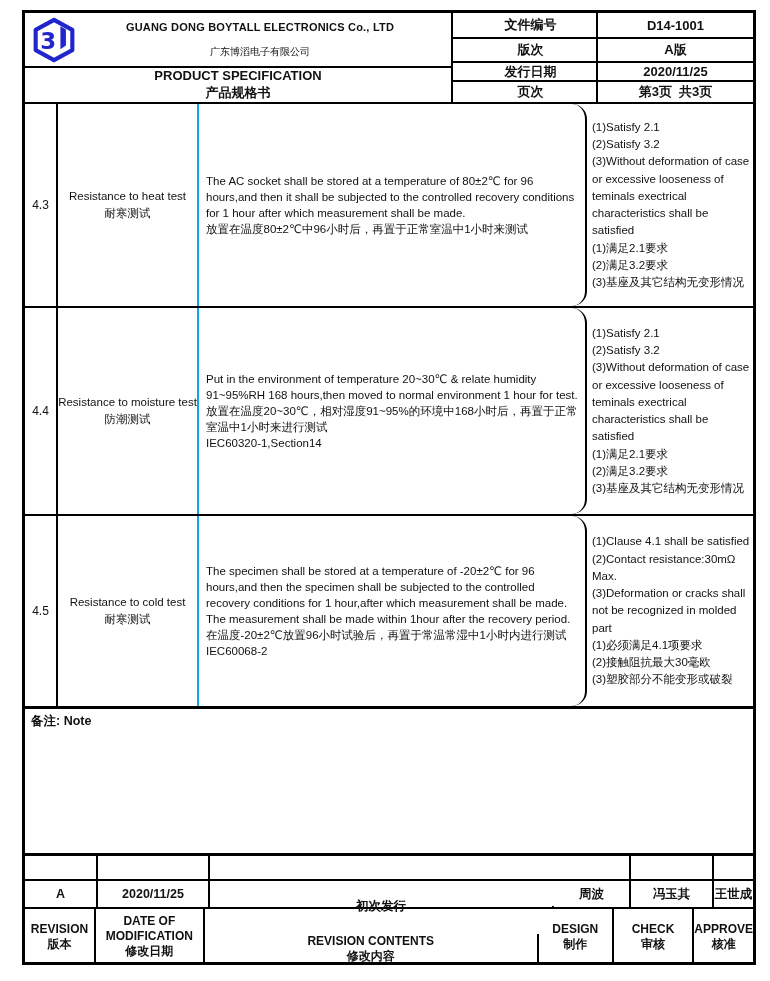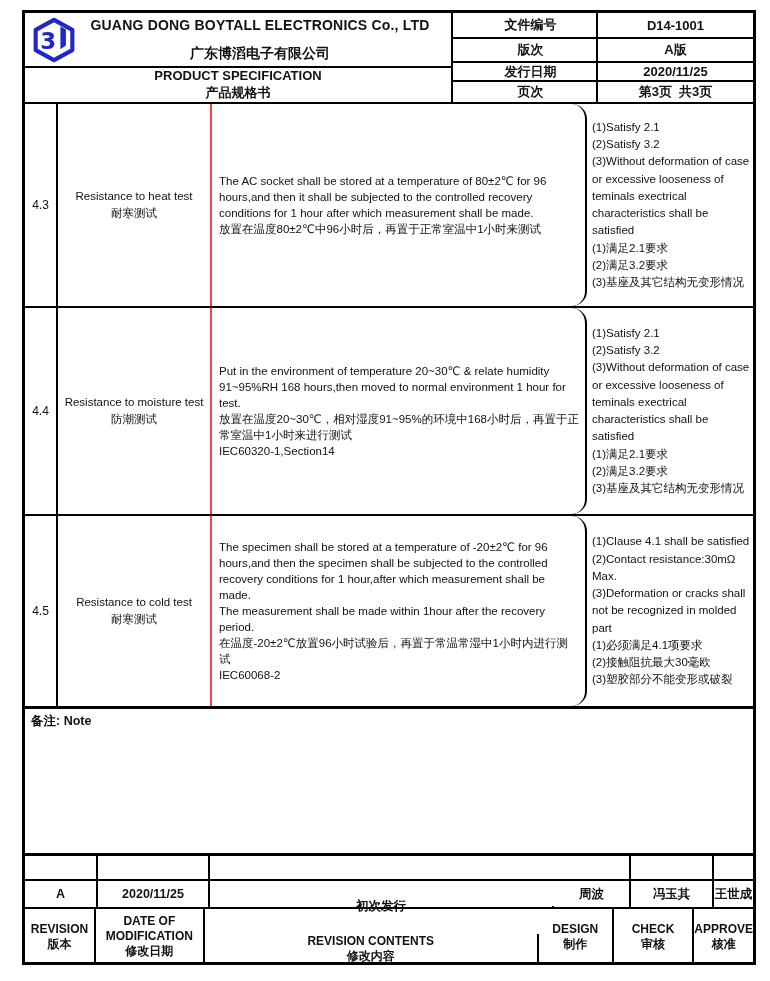--- a/index.html
+++ b/index.html
@@ -7,40 +7,40 @@
     font-family:"Liberation Sans","DejaVu Sans",sans-serif; color:#111; }
   .page { position:absolute; left:22px; top:10px; width:734px; height:955px;
     border:3px solid #000; display:flex; flex-direction:column; background:#fff; }
 
   
   .header { height:91px; border-bottom:2px solid #000; display:flex; flex-shrink:0; }
   .header-left { width:426px; display:flex; flex-direction:column; }
   .company { height:55px; border-bottom:2px solid #000; display:flex; align-items:center; }
   .logo-wrap { width:58px; display:flex; justify-content:center; align-items:center; }
   .company-names { flex:1; text-align:center; padding-right:14px; }
-  .company-en { font-size:14px; font-weight:bold; letter-spacing:.2px; }
-  .company-cn { font-size:14px; font-weight:bold; margin-top:12px; }
+  .company-en { font-size:11px; font-weight:bold; letter-spacing:.2px; }
+  .company-cn { font-size:10px; font-weight:normal; margin-top:12px; }
   .doc-title { flex:1; display:flex; flex-direction:column; justify-content:center; text-align:center; }
   .doc-title-en { font-size:13px; font-weight:bold; }
   .doc-title-cn { font-size:13px; font-weight:bold; margin-top:1px; }
   .header-right { flex:1; border-left:2px solid #000; display:flex; flex-direction:column; }
   .info-row { display:flex; border-bottom:2px solid #000;padding-left:12px; }
   .info-row:last-child { border-bottom:none; }
   .info-row .lbl { width:133px; border-right:2px solid #000; display:flex;
     align-items:center; justify-content:center; font-weight:bold; font-size:13px; }
   .info-row .val { flex:1; display:flex; align-items:center; justify-content:center;
     font-weight:bold; font-size:13px; white-space:pre-wrap; }
   .ir-0 { height:26px; } .ir-1 { height:24px; } .ir-2 { height:19px; } .ir-3 { flex:1; }
 
   
   .spec-row { display:flex; border-bottom:2px solid #000; flex-shrink:0; }
   .sr-0 { height:204px; } .sr-1 { height:208px; } .sr-2 { height:190px; border-bottom:none; }
   .col-no { width:33px; border-right:2px solid #000; display:flex;
     align-items:center; justify-content:center; font-size:12px; }
-  .col-name { width:154px; border-right:2px solid #ef4444; display:flex; flex-direction:column;
+  .col-name { width:141px; border-right:2px solid #0ea5e9; display:flex; flex-direction:column;
     align-items:center; justify-content:center; text-align:center; font-size:11.5px; line-height:1.45; }
   .col-desc { flex:1; border-right:2px solid #000; display:flex; flex-direction:column;
     justify-content:center; padding:4px 6px 4px 7px; font-size:11.5px; line-height:1.4;
     white-space:pre-line;border-radius:15px; }
   .col-criteria { width:166px; display:flex; flex-direction:column; justify-content:center;
     padding:4px 2px 4px 5px; font-size:11.5px; line-height:1.5; white-space:pre-line; }
 
   
   .note { flex:1; border-top:3px solid #000; border-bottom:3px solid #000;
     padding:4px 6px; font-size:12.5px; font-weight:bold; }

